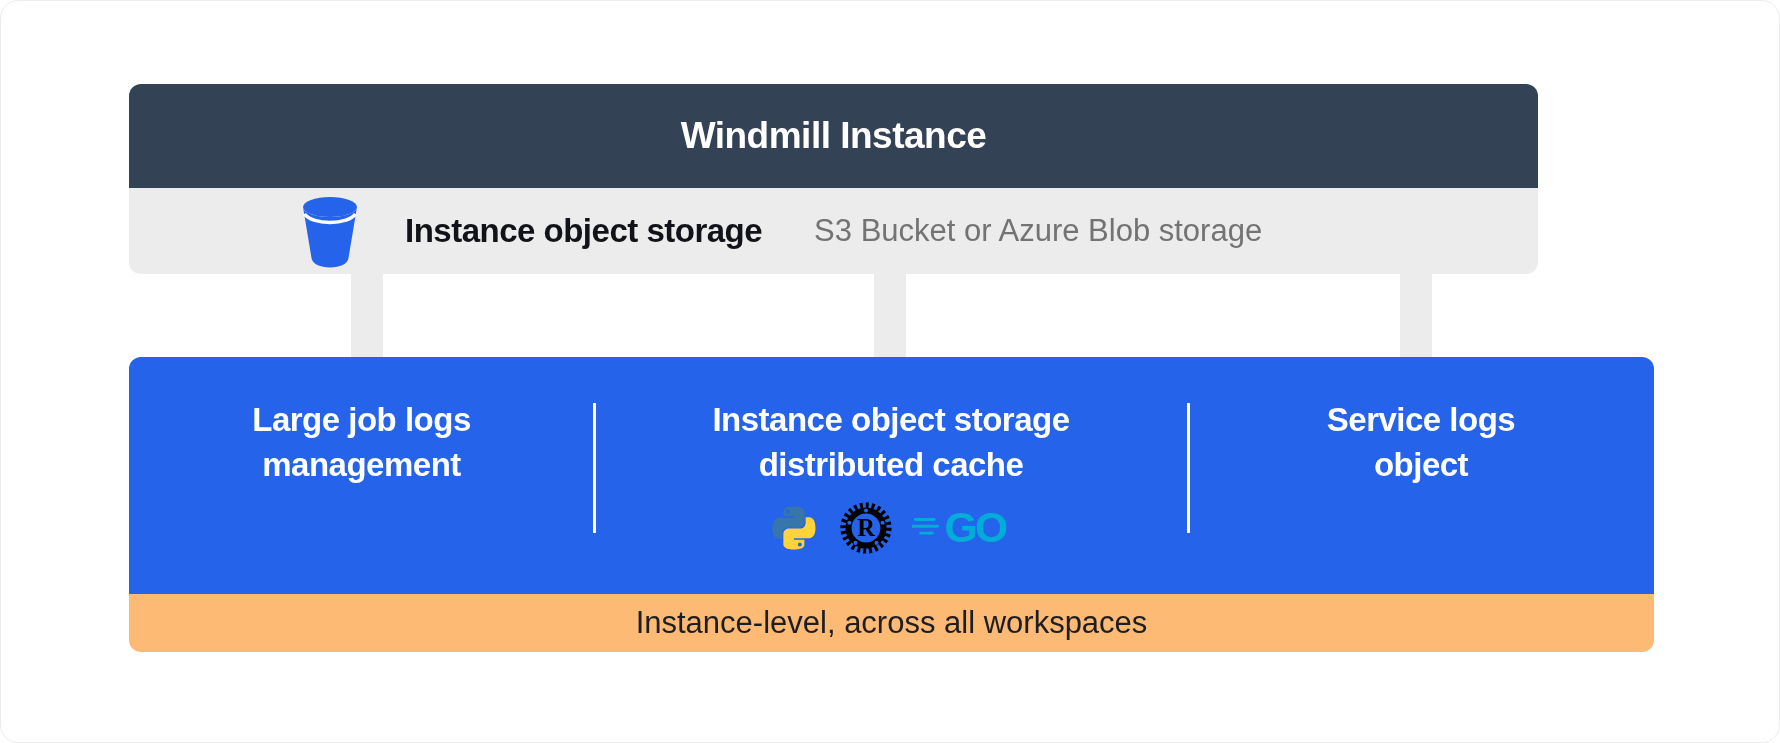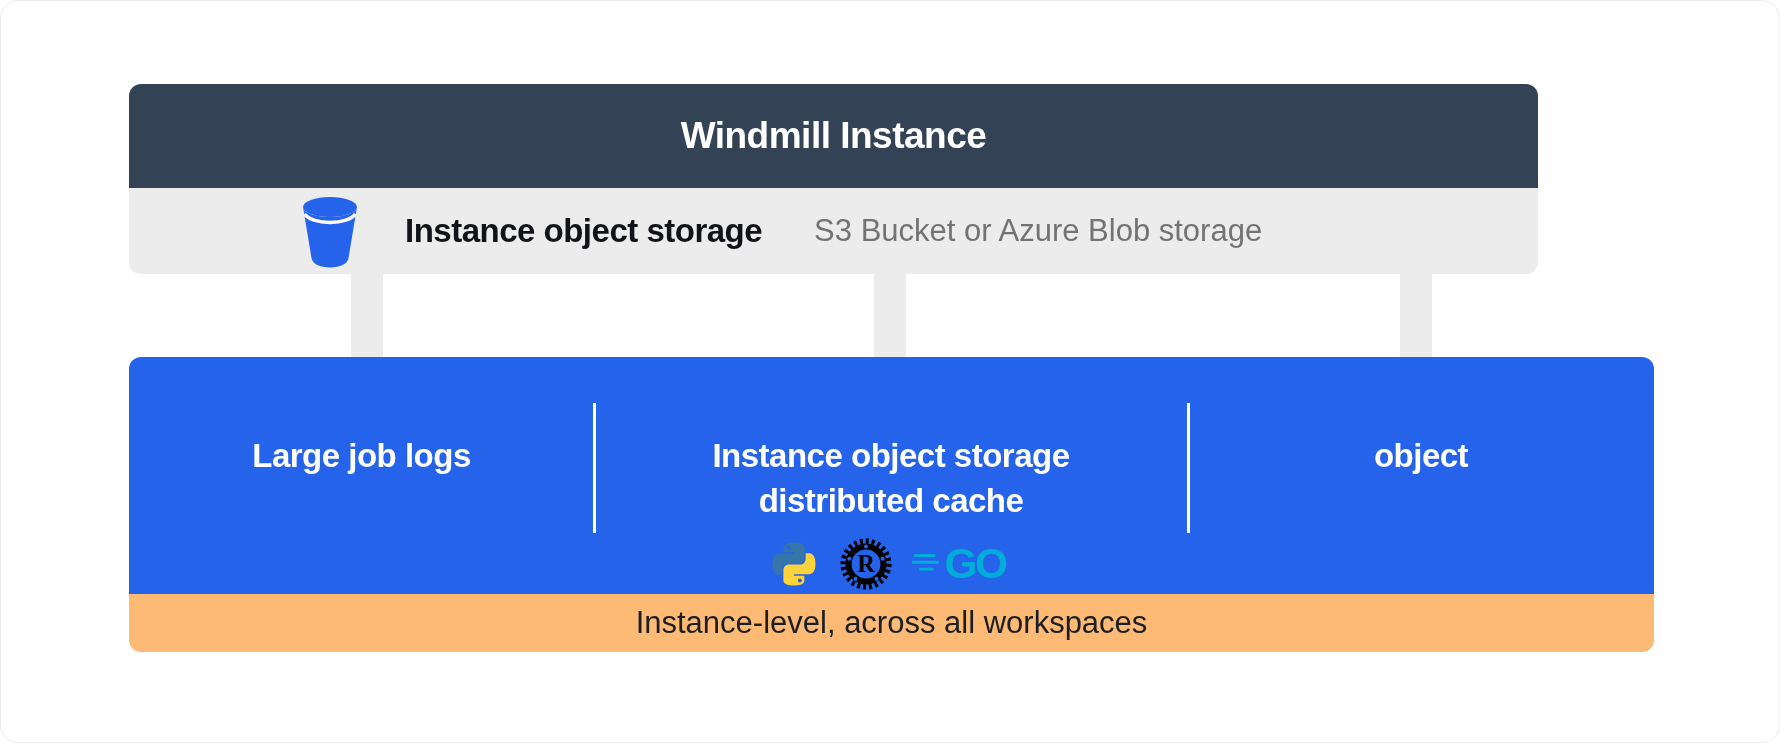--- a/index.html
+++ b/index.html
@@ -53,21 +53,21 @@
   
   .main-block {
     position:absolute; left:128px; top:356px; width:1525px; height:295px;
     border-radius:12px; overflow:hidden;
   }
   .main-blue {
     position:relative; height:237px; background:#2563eb; display:flex;
   }
   .col {
     display:flex; flex-direction:column; align-items:center;
-    padding-top:76px;
+    padding-top:40px;
   }
   .col-1 { width:465px; }
   .col-2 { width:594px; }
   .col-3 { width:466px; }
   .bb-line {
     color:#ffffff; font-size:33px; font-weight:700; letter-spacing:-0.5px;
     line-height:45px; text-align:center; white-space:nowrap;
   }
   .lang-icons {
     margin-top:13px; display:flex; align-items:center; gap:18px;
@@ -117,20 +117,21 @@
   <div class="arrow arrow-3">
     <div class="shaft"></div>
       <div class="head"></div>
   </div>
 
   <div class="main-block">
     <div class="main-blue">
 
       <div class="col col-1">
         <div class="bb-line">Large job logs</div>
+        <div class="bb-line">management</div>
       </div>
 
       <div class="col col-2">
         <div class="bb-line">Instance object storage</div>
         <div class="bb-line">distributed cache</div>
         <div class="lang-icons">
           <span>
             <svg width="52" height="52" viewBox="0 0 110 110">
               <path fill="#3776AB" fill-rule="evenodd" d="M54.9 9.5c-23.3 0-21.8 10.1-21.8 10.1l.03 10.5h22.2v3.1H24.3s-14.9-1.7-14.9 21.8c0 23.5 13 22.7 13 22.7h7.8V66.7s-.4-13 12.8-13h22s12.4.2 12.4-12V21.6S79.3 9.5 54.9 9.5zM42.6 15.8a4.3 4.3 0 1 1 0 8.6 4.3 4.3 0 0 1 0-8.6z"></path>
               <path fill="#FFD43B" fill-rule="evenodd" d="M55.1 100.5c23.3 0 21.8-10.1 21.8-10.1l-.03-10.5H54.7v-3.1h30.9s14.9 1.7 14.9-21.8c0-23.5-13-22.7-13-22.7h-7.8v10.9s.4 13-12.8 13h-22s-12.4-.2-12.4 12v20.5s-1.9 11.8 22.6 11.8zM67.4 94.2a4.3 4.3 0 1 1 0-8.6 4.3 4.3 0 0 1 0 8.6z"></path>
@@ -153,20 +154,21 @@
               <line x1="4" y1="15" x2="26" y2="15" stroke="#00ADD8" stroke-width="3.4" stroke-linecap="round"></line>
               <line x1="0" y1="23" x2="30" y2="23" stroke="#00ADD8" stroke-width="3.4" stroke-linecap="round"></line>
               <line x1="10" y1="31" x2="24" y2="31" stroke="#00ADD8" stroke-width="3.4" stroke-linecap="round"></line>
               <text x="74" y="42" text-anchor="middle" font-family="Liberation Sans, sans-serif" font-size="50" font-weight="bold" letter-spacing="-3" fill="#00ADD8">GO</text>
             </svg>
           </span>
         </div>
       </div>
 
       <div class="col col-3">
+        <div class="bb-line">Service logs</div>
         <div class="bb-line">object</div>
       </div>
 
       <div class="divider divider-1"></div>
       <div class="divider divider-2"></div>
     </div>
 
     <div class="main-footer">
       <span>Instance-level, across all workspaces</span>
     </div>

